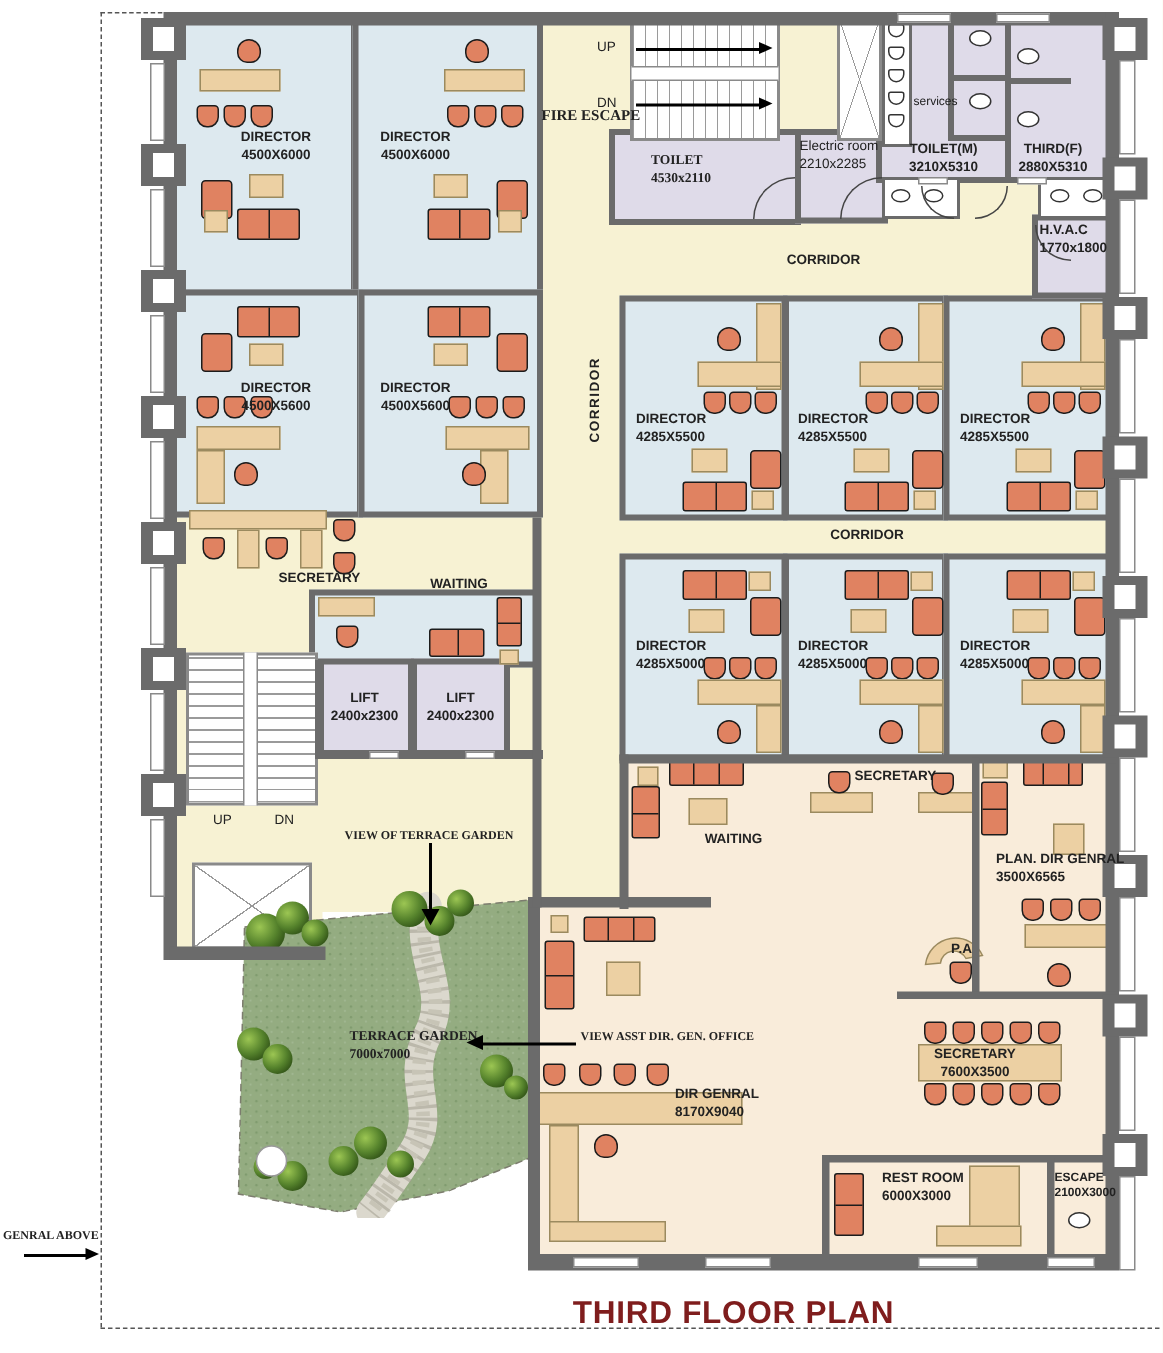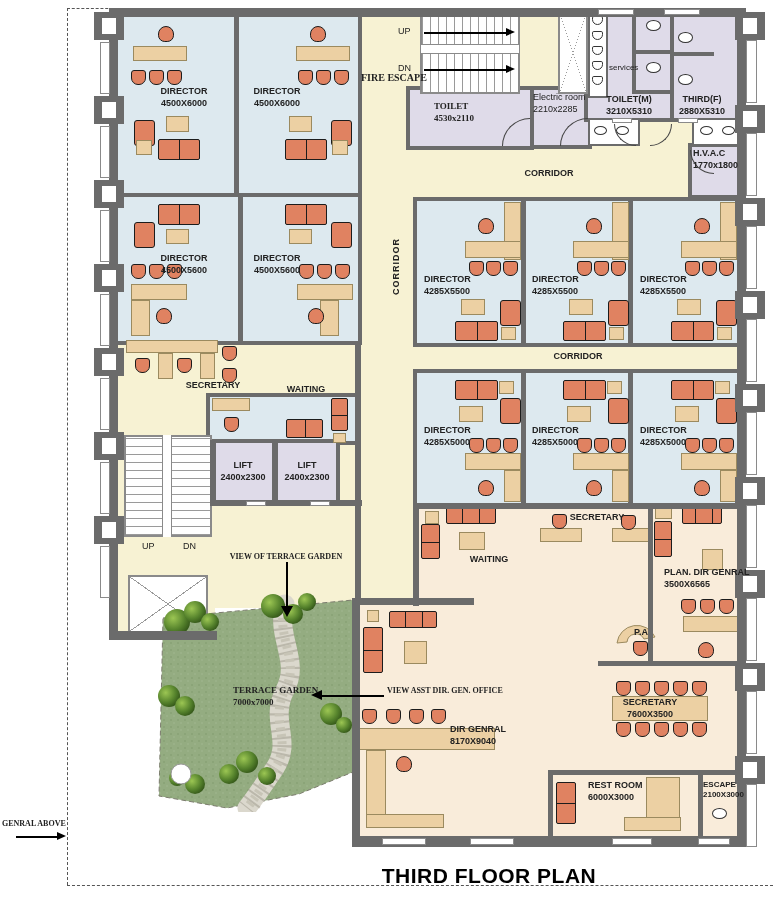--- a/index.html
+++ b/index.html
@@ -48,21 +48,21 @@
   .door.br{border-bottom:1px solid #444;border-right:1px solid #444;border-radius:0 0 100% 0;}
   
   .lbl{position:absolute;font-size:9px;font-weight:700;color:#222;line-height:1.3;
        text-align:center;white-space:nowrap;z-index:30;}
   .lbl .ln{display:block;}
   .c{transform:translateX(-50%);}
   .lft{text-align:left;}
   .serif{font-family:"Liberation Serif",serif;}
   .sm{font-size:8px;}
   .vlbl{writing-mode:vertical-rl;transform:rotate(180deg);letter-spacing:1px;}
-  .title{position:absolute;font-size:21px;font-weight:700;letter-spacing:.5px;color:#000000;
+  .title{position:absolute;font-size:21px;font-weight:700;letter-spacing:.5px;color:#7f1d1d;
          transform:translateX(-50%);z-index:30;font-family:"Liberation Sans",sans-serif;}
   
   .ln-h{position:absolute;height:1.5px;background:#000;z-index:32;}
   .ln-v{position:absolute;width:1.5px;background:#000;z-index:32;}
   .tri{position:absolute;width:0;height:0;z-index:32;}
   .tri-r{border-top:4px solid transparent;border-bottom:4px solid transparent;border-left:9px solid #000;}
   .tri-l{border-top:5px solid transparent;border-bottom:5px solid transparent;border-right:11px solid #000;}
   .tri-d{border-left:6px solid transparent;border-right:6px solid transparent;border-top:11px solid #000;}
   .dashv{position:absolute;border-left:1px dashed #555;z-index:2;}
   .dashh{position:absolute;border-top:1px dashed #555;z-index:2;}

